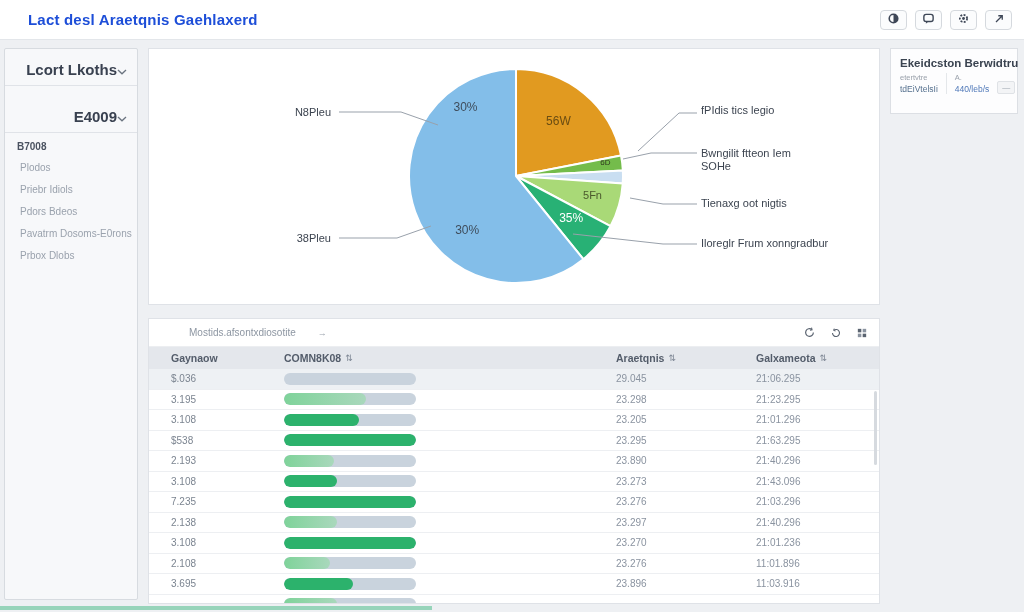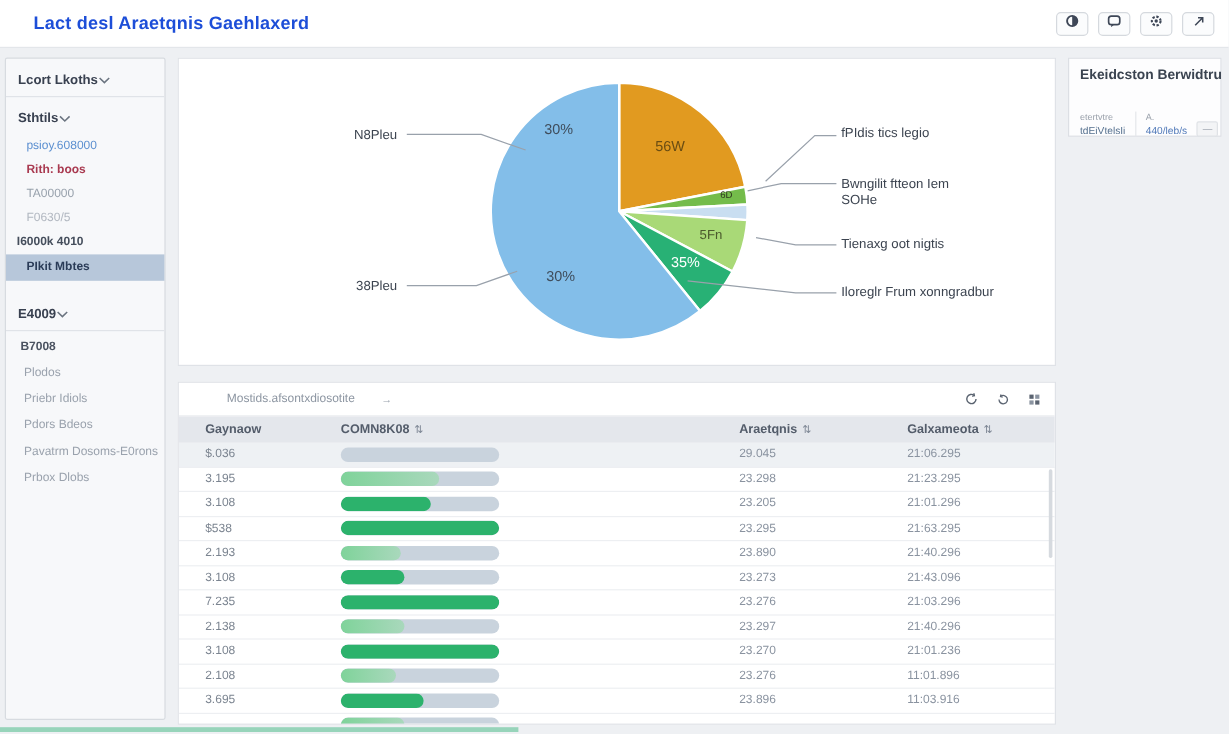--- a/index.html
+++ b/index.html
@@ -13,22 +13,22 @@
     border-bottom:1px solid #e3e6ea;display:flex;align-items:center;justify-content:space-between;padding:0 12px;}
   .app-title{font-size:15px;font-weight:bold;color:#1d4ed8;padding-left:16px;letter-spacing:.2px;}
   .header-actions{display:flex;gap:8px;}
   .icon-btn{width:27px;height:20px;border:1px solid #d5d9de;border-radius:4px;background:#fbfcfd;
     display:flex;align-items:center;justify-content:center;cursor:pointer;}
   
   .sidebar{position:absolute;left:4px;top:48px;width:134px;height:552px;background:#f7f8fa;
     border:1px solid #d7dbe0;border-radius:2px;padding-top:2px;}
   .side-section{margin-top:2px;}
   .side-section.gap{margin-top:14px;}
-  .side-header{display:flex;align-items:center;justify-content:flex-start;padding:8px 10px 7px 10px;
-    font-size:11px;font-weight:bold;color:#394150;cursor:pointer;}
+  .side-header{display:flex;align-items:center;justify-content:flex-end;padding:8px 10px 7px 10px;
+    font-size:15px;font-weight:bold;color:#394150;cursor:pointer;}
   .side-header.divided{border-bottom:1px solid #e0e3e8;margin-bottom:4px;}
   .side-item{font-size:10px;line-height:12px;padding:4px 6px 4px 17px;color:#98a1ac;white-space:nowrap;
     overflow:hidden;cursor:pointer;}
   .v-link{color:#5b8fd0;}
   .v-danger{color:#a93a50;font-weight:bold;}
   .v-muted{color:#98a1ac;}
   .v-dim{color:#b1b7c0;}
   .v-strong{color:#454e5c;font-weight:bold;padding-left:9px;}
   .v-selected{background:#b7c7da;color:#2b3c58;font-weight:bold;padding-top:5px;padding-bottom:5px;}
   .v-strong2{color:#4a5260;font-weight:bold;padding-left:12px;}
@@ -56,21 +56,21 @@
   .trow .c3,.trow .c4{color:#8a93a0;}
   .bar{width:132px;height:12px;background:#c9d3dd;border-radius:6px;overflow:hidden;}
   .bar i{display:block;height:100%;border-radius:6px;}
   .fill-solid{background:#2cb26c;}
   .fill-light{background:linear-gradient(90deg,#7fd39a 0%,#a9d8bc 100%);}
   .fill-track{background:transparent;}
   .tbl-scroll{position:absolute;right:2px;top:72px;width:3px;height:74px;background:#d6dadf;border-radius:2px;}
   
   .right-card{position:absolute;left:890px;top:48px;width:128px;height:66px;background:#fdfdfe;
     border:1px solid #dcdfe4;padding:8px 9px 6px 9px;}
-  .right-title{font-size:11.5px;font-weight:bold;color:#3a4350;margin-bottom:24px;white-space:nowrap;}
+  .right-title{font-size:11.5px;font-weight:bold;color:#3a4350;margin-bottom:4px;white-space:nowrap;}
   .right-stats{display:flex;align-items:flex-end;gap:8px;}
   .stat{display:flex;flex-direction:column;gap:2px;}
   .stat+.stat{border-left:1px solid #e4e7ea;padding-left:8px;}
   .stat-top{font-size:7.5px;color:#9aa1ab;}
   .stat-bottom{font-size:8.5px;color:#55708e;}
   .stat.blue .stat-bottom{color:#4f78b8;}
   .mini-box{font-size:8px;color:#9aa1ab;border:1px solid #dfe2e6;background:#f3f4f6;
     padding:1px 4px;border-radius:2px;line-height:9px;cursor:pointer;}
   
   .bottom-strip{position:absolute;left:0;top:606px;width:432px;height:4px;background:#97d4ba;}
@@ -108,34 +108,20 @@
 </div>
 
 <div class="sidebar">
     <div class="side-section">
       <div class="side-header divided">
         <span>Lcort Lkoths</span>
         <span><svg width="10" height="6" viewBox="0 0 10 6">
             <polyline points="1,1 5,4.8 9,1" fill="none" stroke="#6b7480" stroke-width="1.3"></polyline>
           </svg></span>
       </div>
-    </div>
-    <div class="side-section">
-      <div class="side-header">
-        <span>Sthtils</span>
-        <span><svg width="10" height="6" viewBox="0 0 10 6">
-            <polyline points="1,1 5,4.8 9,1" fill="none" stroke="#6b7480" stroke-width="1.3"></polyline>
-          </svg></span>
-      </div>
-      <div class="side-item v-link">psioy.608000</div>
-      <div class="side-item v-danger">Rith: boos</div>
-      <div class="side-item v-muted">TA00000</div>
-      <div class="side-item v-dim">F0630/5</div>
-      <div class="side-item v-strong">I6000k 4010</div>
-      <div class="side-item v-selected">PIkit Mbtes</div>
     </div>
     <div class="side-section gap">
       <div class="side-header divided">
         <span>E4009</span>
         <span><svg width="10" height="6" viewBox="0 0 10 6">
             <polyline points="1,1 5,4.8 9,1" fill="none" stroke="#6b7480" stroke-width="1.3"></polyline>
           </svg></span>
       </div>
       <div class="side-item v-strong2">B7008</div>
       <div class="side-item v-muted2">Plodos</div>

